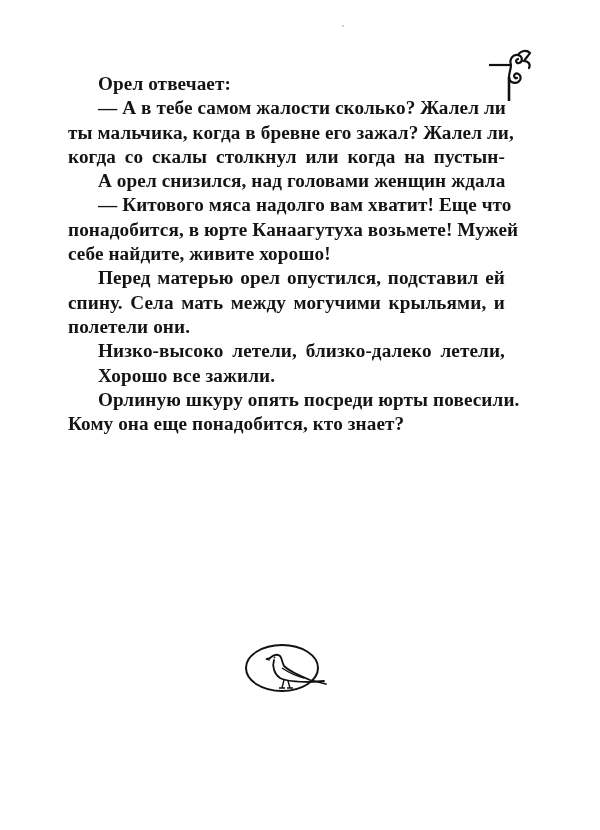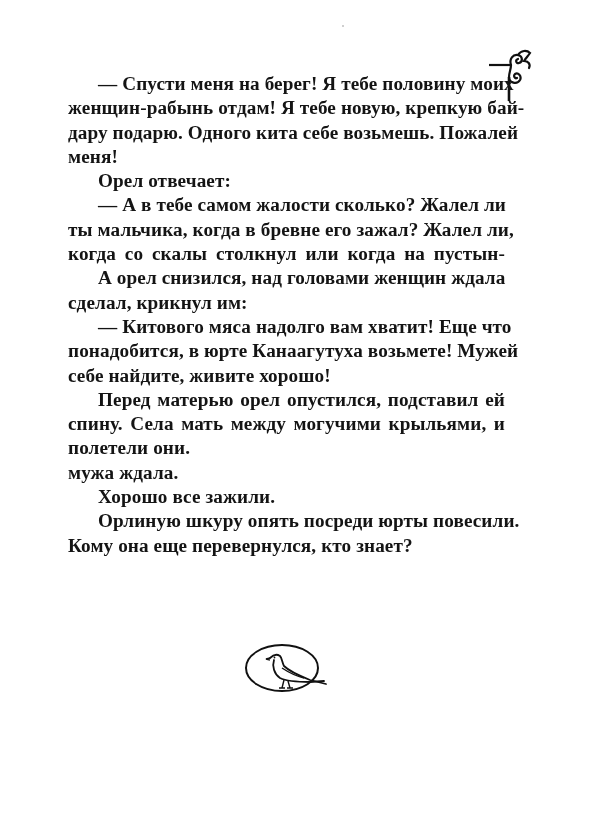--- a/index.html
+++ b/index.html
@@ -82,56 +82,49 @@
   <svg class="ornament" viewBox="0 0 50 56">
     <path d="M2 18 L24 18" stroke="#111" stroke-width="2.2" fill="none"></path>
     <path d="M24 18 C22 12 26 7 31 8 C36 9 36 15 32 16 C29 17 28 13 31 12" stroke="#111" stroke-width="2.2" fill="none" stroke-linecap="round"></path>
     <path d="M31 8 C34 3 40 3 43 6 C41 9 39 11 37 14 C41 14 44 17 42 21" stroke="#111" stroke-width="2.2" fill="none" stroke-linecap="round"></path>
     <path d="M24 18 C24 22 22 26 22 30 C22 36 30 38 33 33 C35 29 31 25 28 27 C26 29 28 32 30 31" stroke="#111" stroke-width="2.2" fill="none" stroke-linecap="round"></path>
     <path d="M22 30 L22 54" stroke="#111" stroke-width="2.6" fill="none"></path>
   </svg>
 
   <div class="text-block">
     <p class="para indent">
-      <span class="line">— Спусти меня на берег! Я тебе половину моих</span>
-      <span class="line" style="text-indent:0">женщин-рабынь отдам! Я тебе новую, крепкую бай-</span>
-      <span class="line" style="text-indent:0">дару подарю. Одного кита себе возьмешь. Пожалей</span>
-      <span class="line last" style="text-indent:0">меня!</span>
-    </p>
-    <p class="para indent">
       <span class="line last">Орел отвечает:</span>
     </p>
     <p class="para indent">
       <span class="line">— А в тебе самом жалости сколько? Жалел ли</span>
       <span class="line" style="text-indent:0">ты мальчика, когда в бревне его зажал? Жалел ли,</span>
       <span class="line" style="text-indent:0">когда со скалы столкнул или когда на пустын-</span>
     </p>
     <p class="para indent">
       <span class="line">А орел снизился, над головами женщин ждала</span>
-      <span class="line last" style="text-indent:0">сделал, крикнул им:</span>
     </p>
     <p class="para indent">
       <span class="line">— Китового мяса надолго вам хватит! Еще что</span>
       <span class="line" style="text-indent:0">понадобится, в юрте Канаагутуха возьмете! Мужей</span>
       <span class="line last" style="text-indent:0">себе найдите, живите хорошо!</span>
     </p>
     <p class="para indent">
       <span class="line">Перед матерью орел опустился, подставил ей</span>
       <span class="line" style="text-indent:0">спину. Села мать между могучими крыльями, и</span>
       <span class="line last" style="text-indent:0">полетели они.</span>
     </p>
     <p class="para indent">
-      <span class="line last" style="text-indent:0">мужа ждала.</span>
+      <span class="line">Низко-высоко летели, близко-далеко летели,</span>
     </p>
     <p class="para indent">
       <span class="line last">Хорошо все зажили.</span>
     </p>
     <p class="para indent">
       <span class="line">Орлиную шкуру опять посреди юрты повесили.</span>
-      <span class="line last" style="text-indent:0">Кому она еще перевернулся, кто знает?</span>
+      <span class="line last" style="text-indent:0">Кому она еще понадобится, кто знает?</span>
     </p>
   </div>
 
   <svg class="vignette" viewBox="0 0 84 56">
     <ellipse cx="38" cy="28" rx="36" ry="23" stroke="#111" stroke-width="2" fill="none"></ellipse>
     <path d="M26 18 C29 15 33 14 36 16 C38 18 38 22 40 26 C46 32 56 36 66 40 L82 44" stroke="#111" stroke-width="1.8" fill="none" stroke-linecap="round"></path>
     <path d="M26 18 L22 19 L26 20" stroke="#111" stroke-width="1.6" fill="none"></path>
     <path d="M30 20 C28 26 30 34 36 38 C44 42 56 42 66 42 L80 41" stroke="#111" stroke-width="1.8" fill="none" stroke-linecap="round"></path>
     <path d="M38 28 C44 32 52 36 60 38" stroke="#111" stroke-width="1.4" fill="none"></path>
     <path d="M40 40 L38 48 M44 41 L46 48 M35 48 L41 48 M43 48 L49 48" stroke="#111" stroke-width="1.4" fill="none"></path>

